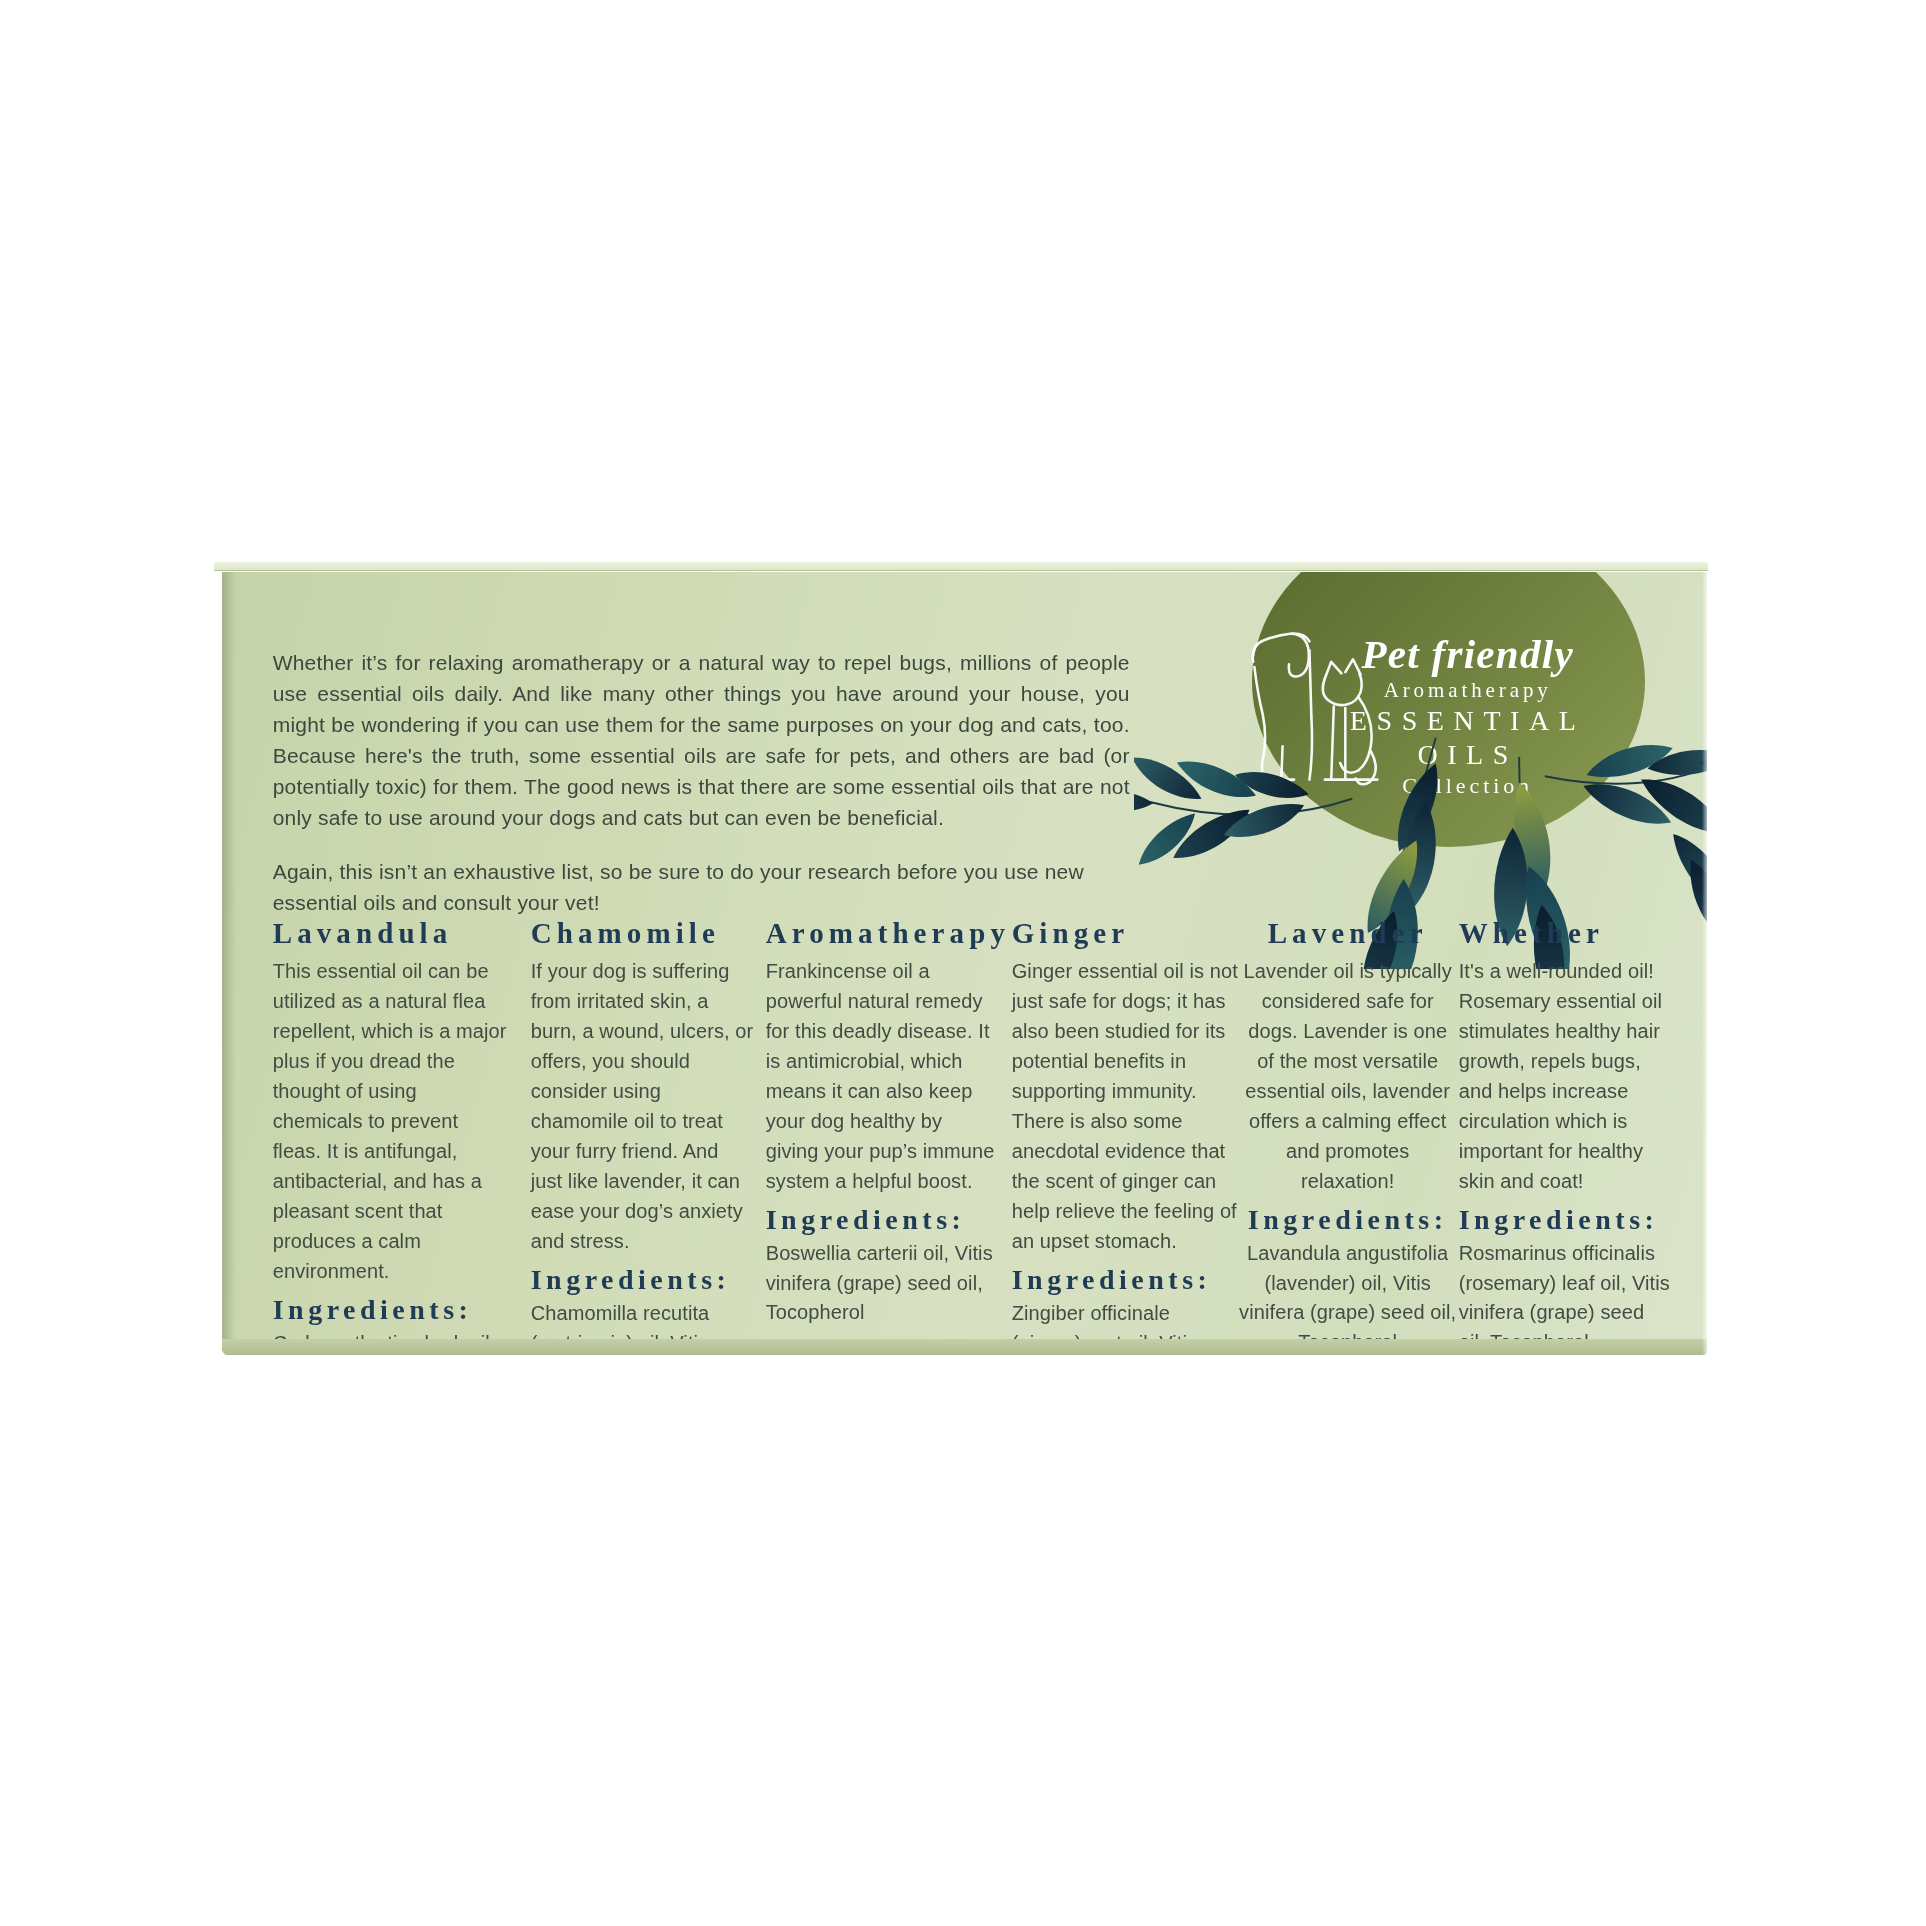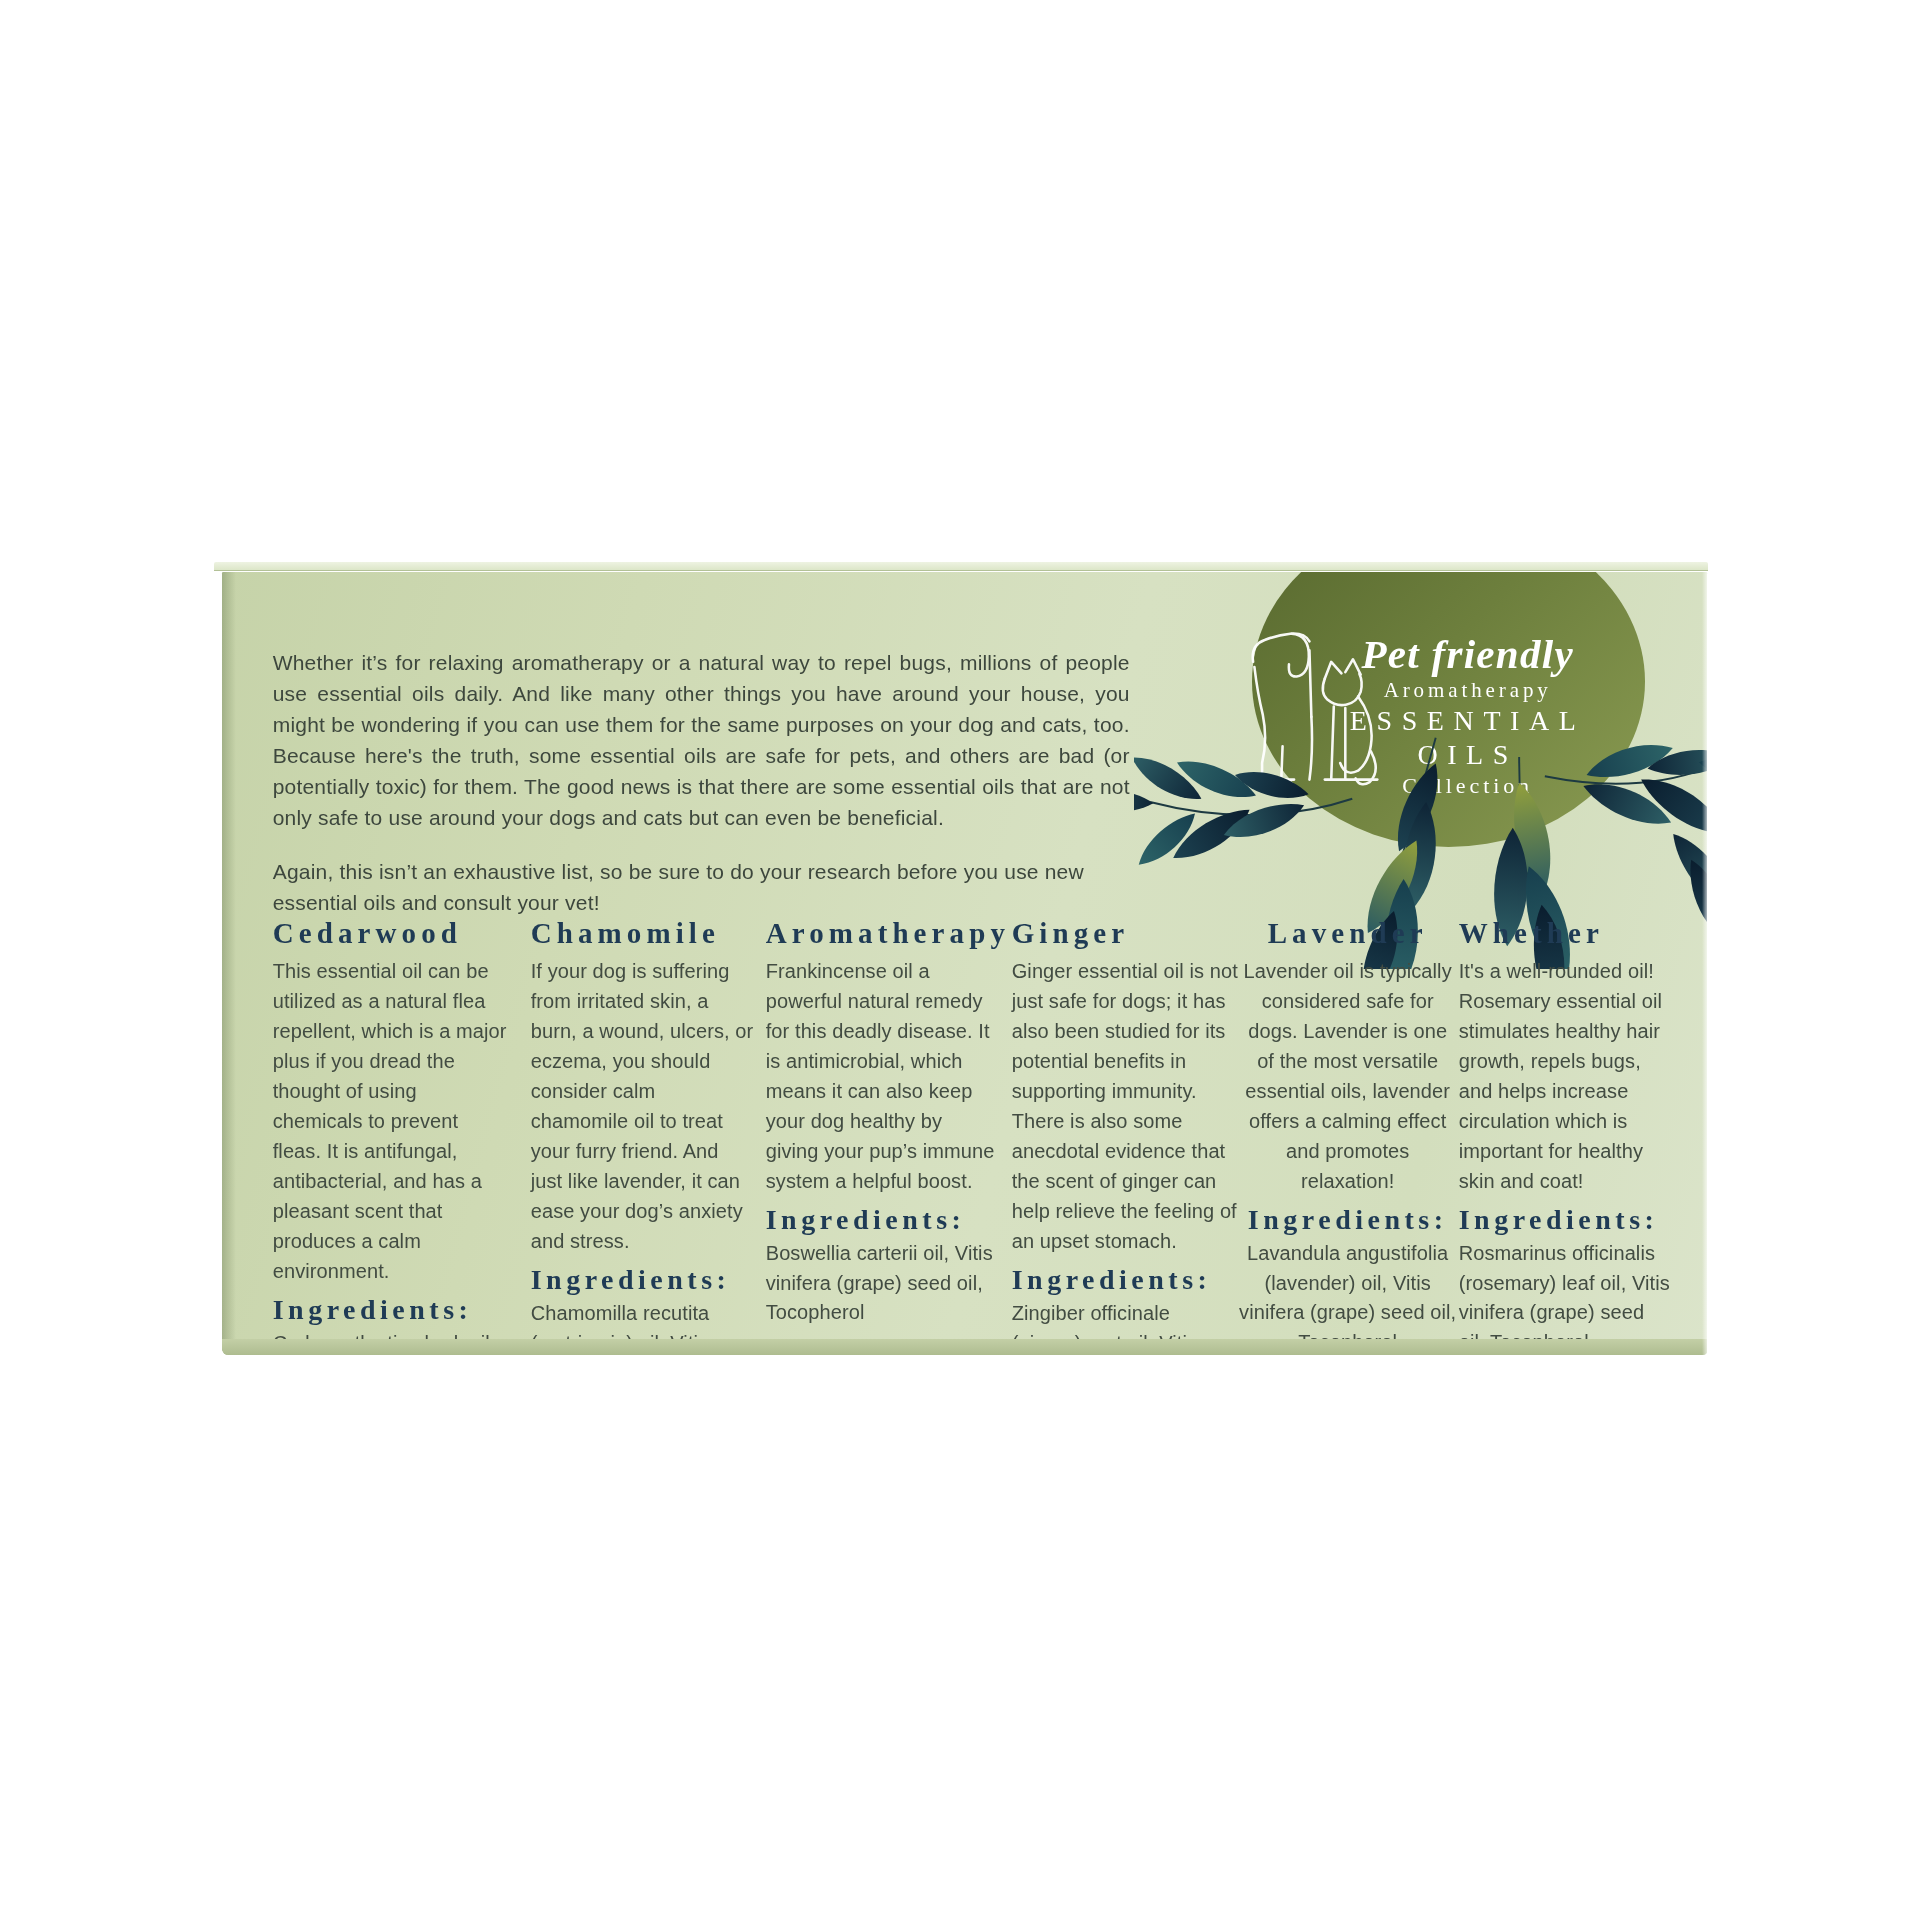--- a/index.html
+++ b/index.html
@@ -166,29 +166,29 @@
         <use href="#leaf" fill="url(#lgTeal)" transform="translate(705,168) rotate(-15) scale(0.95)"></use>
         <use href="#leaf" fill="url(#lgDeep)" transform="translate(790,175) rotate(35) scale(1.05)"></use>
         <use href="#leaf" fill="url(#lgNavy)" transform="translate(800,158) rotate(-5) scale(0.9)"></use>
         <use href="#leaf" fill="url(#lgTeal)" transform="translate(880,148) rotate(15) scale(0.85)"></use>
         <use href="#leaf" fill="url(#lgNavy)" transform="translate(840,260) rotate(55)"></use>
         <use href="#leaf" fill="url(#lgDeep)" transform="translate(868,300) rotate(70) scale(0.9)"></use>
       </g>
     </svg>
 
     <div class="col col-1">
-      <h2 class="oil-name">Cedarwood</h2>
+      <h2 class="oil-name">Lavandula</h2>
       <p class="oil-desc">This essential oil can be utilized as a natural flea repellent, which is a major plus if you dread the thought of using chemicals to prevent fleas.  It is antifungal, antibacterial, and has a pleasant scent that produces a calm environment.</p>
       <h3 class="ing-label">Ingredients:</h3>
       <p class="ing-text">Cedrus atlantica bark oil, Vitis vinifera (grape) seed oil, Tocopherol</p>
     </div>
 
     <div class="col col-2">
       <h2 class="oil-name">Chamomile</h2>
-      <p class="oil-desc">If your dog is suffering from irritated skin, a burn, a wound, ulcers, or eczema, you should consider calm chamomile oil to treat your furry friend. And just like lavender, it can ease your dog’s anxiety and stress.</p>
+      <p class="oil-desc">If your dog is suffering from irritated skin, a burn, a wound, ulcers, or offers, you should consider using chamomile oil to treat your furry friend. And just like lavender, it can ease your dog’s anxiety and stress.</p>
       <h3 class="ing-label">Ingredients:</h3>
       <p class="ing-text">Chamomilla recutita (matricaria) oil, Vitis vinifera (grape) seed oil, Tocopherol</p>
     </div>
 
     <div class="col col-3">
       <h2 class="oil-name">Aromatherapy</h2>
       <p class="oil-desc">Frankincense oil a powerful natural remedy for this deadly disease. It is antimicrobial, which means it can also keep your dog healthy by giving your pup’s immune system a helpful boost.</p>
       <h3 class="ing-label">Ingredients:</h3>
       <p class="ing-text">Boswellia carterii oil, Vitis vinifera (grape) seed oil, Tocopherol</p>
     </div>

